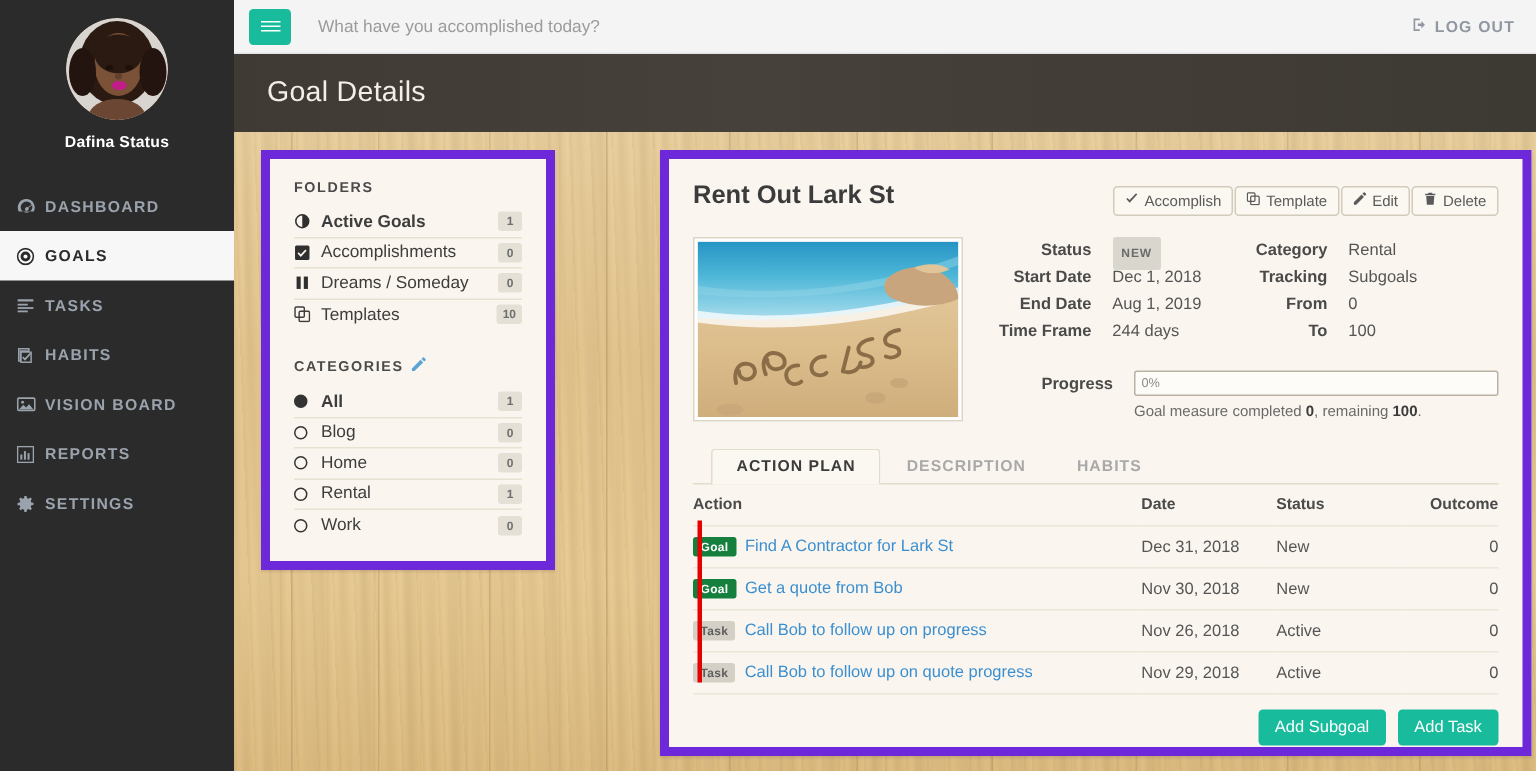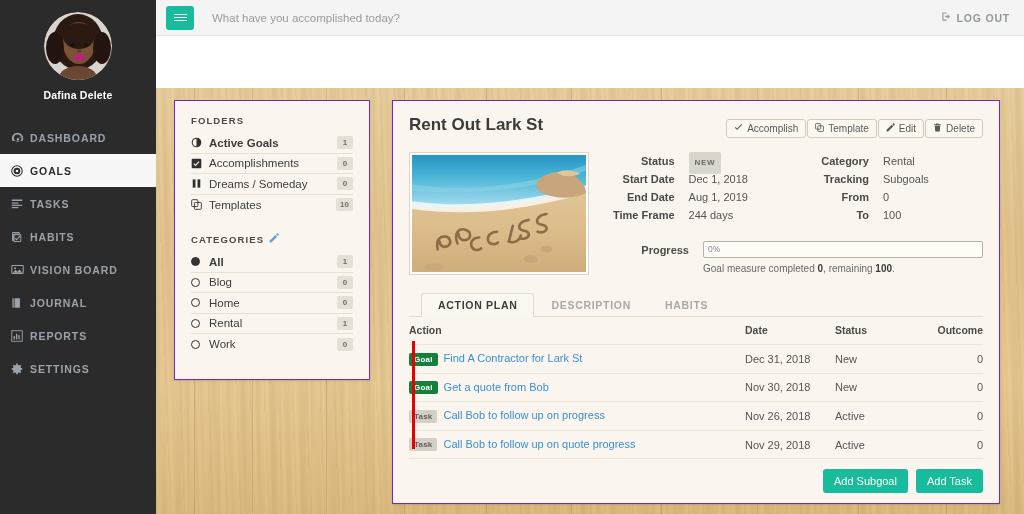--- a/index.html
+++ b/index.html
@@ -112,21 +112,21 @@
 
   .content {
     position: absolute; top: 88px; left: 0; right: 0; bottom: 0;
     padding: 12px 24px 0 18px;
     display: flex; gap: 22px;
   }
 
   
   .panel {
     background: #faf6ef;
-    border: 1px solid #6d28d9;
+    border: 6px solid #6d28d9;
     box-shadow: 0 1px 2px rgba(0,0,0,.12);
   }
   .folders {
     width: 196px; flex: none;
     height: 280px;
     padding: 14px 16px 0 16px;
   }
   .section-label {
     font-size: 9.5px; font-weight: bold; color: #4a4a4a;
     letter-spacing: 1.1px; margin-bottom: 7px;
@@ -157,21 +157,21 @@
     border: 1.6px solid #333; background: transparent;
   }
   .cat-dot.filled { background: #333; }
 
   
   .goalcard {
     flex: 1;
     height: 404px;
     padding: 14px 16px 0 16px;
     position: relative;
-    display: flex; flex-direction: column;
+    display: flex; flex-direction: column; margin-left: 48px;
   }
   .goal-title-row { display: flex; align-items: flex-start; }
   .goal-title { font-size: 17px; color: #3b3b3b; }
   .actions { margin-left: auto; display: flex; gap: 1px; padding-top: 4px; }
   .btn-sm {
     border: 1px solid #d2cbbb; background: #fbf8f2;
     border-radius: 3px; font-size: 10px; color: #5a5a5a;
     padding: 3px 7px; display: flex; align-items: center; gap: 4px;
     cursor: pointer; white-space: nowrap;
   }
@@ -297,21 +297,21 @@
             <ellipse cx="29" cy="33" rx="2.6" ry="1.7" fill="#1d1008"></ellipse>
             <ellipse cx="42" cy="33" rx="2.6" ry="1.7" fill="#1d1008"></ellipse>
             <ellipse cx="35.5" cy="45" rx="5" ry="3" fill="#c21c8a"></ellipse>
             <ellipse cx="35" cy="39" rx="2.4" ry="2" fill="#63402c"></ellipse>
             <ellipse cx="11" cy="36" rx="9" ry="16" fill="#241410"></ellipse>
             <ellipse cx="58" cy="36" rx="9" ry="16" fill="#241410"></ellipse>
             <ellipse cx="34" cy="66" rx="19" ry="12" fill="#6b4632"></ellipse>
           </g>
         </svg>
       </div>
-      <div class="profile-name">Dafina Delete</div>
+      <div class="profile-name">Dafina Status</div>
     </div>
 
     <nav class="nav">
       <div class="nav-item">
         <span class="ni">
           <svg width="13" height="13" viewBox="0 0 16 16">
               <path d="M8 2a7 7 0 00-6.1 10.4h12.2A7 7 0 008 2zm0 2.2a4.8 4.8 0 014.3 2.6l-3 2a1.7 1.7 0 00-2 2.6 1.7 1.7 0 002.5-2.2l3-2A4.8 4.8 0 113.4 9 4.8 4.8 0 018 4.2z"></path>
             </svg>
         </span>
         <span>DASHBOARD</span>
@@ -351,29 +351,20 @@
           <svg width="13" height="13" viewBox="0 0 16 16">
               <rect x="1" y="3" width="14" height="10" rx="1" fill="none" stroke="currentColor" stroke-width="1.3"></rect>
               <circle cx="5" cy="6.4" r="1.2"></circle>
               <path d="M2.2 12l3.4-3.6 2.3 2.3 2.4-2.8 3.5 4.1z"></path>
             </svg>
         </span>
         <span>VISION BOARD</span>
       </div>
       <div class="nav-item">
         <span class="ni">
-          <svg width="11" height="12" viewBox="0 0 16 16">
-              <path d="M3 1h9a1 1 0 011 1v12a1 1 0 01-1 1H3a1 1 0 01-1-1V2a1 1 0 011-1z"></path>
-              <rect x="4" y="1" width="1.2" height="14" fill="#2b2b2b"></rect>
-            </svg>
-        </span>
-        <span>JOURNAL</span>
-      </div>
-      <div class="nav-item">
-        <span class="ni">
           <svg width="12" height="12" viewBox="0 0 16 16">
               <rect x="1" y="1" width="14" height="14" fill="none" stroke="currentColor" stroke-width="1.2"></rect>
               <rect x="3.4" y="8" width="1.8" height="4.6"></rect>
               <rect x="6.6" y="5" width="1.8" height="7.6"></rect>
               <rect x="9.8" y="6.8" width="1.8" height="5.8"></rect>
             </svg>
         </span>
         <span>REPORTS</span>
       </div>
       <div class="nav-item">
@@ -403,20 +394,23 @@
         <span>
           <svg width="11" height="11" viewBox="0 0 16 16">
               <path d="M2 2h6v1.6H3.6v8.8H8V14H2z"></path>
               <path d="M9.6 4.4L13 8l-3.4 3.6v-2.4H6.2V6.8h3.4z"></path>
             </svg>
         </span>
         <span>LOG OUT</span>
       </div>
     </div>
 
+    <div class="pagehead">
+      <div class="pagehead-title">Goal Details</div>
+    </div>
 
     <div class="woodzone">
       <div class="grainline" style="left:38px"></div>
       <div class="grainline" style="left:96px"></div>
       <div class="grainline" style="left:170px"></div>
       <div class="grainline" style="left:248px"></div>
       <div class="grainline" style="left:330px"></div>
       <div class="grainline" style="left:415px"></div>
       <div class="grainline" style="left:505px"></div>
       <div class="grainline" style="left:601px"></div>

